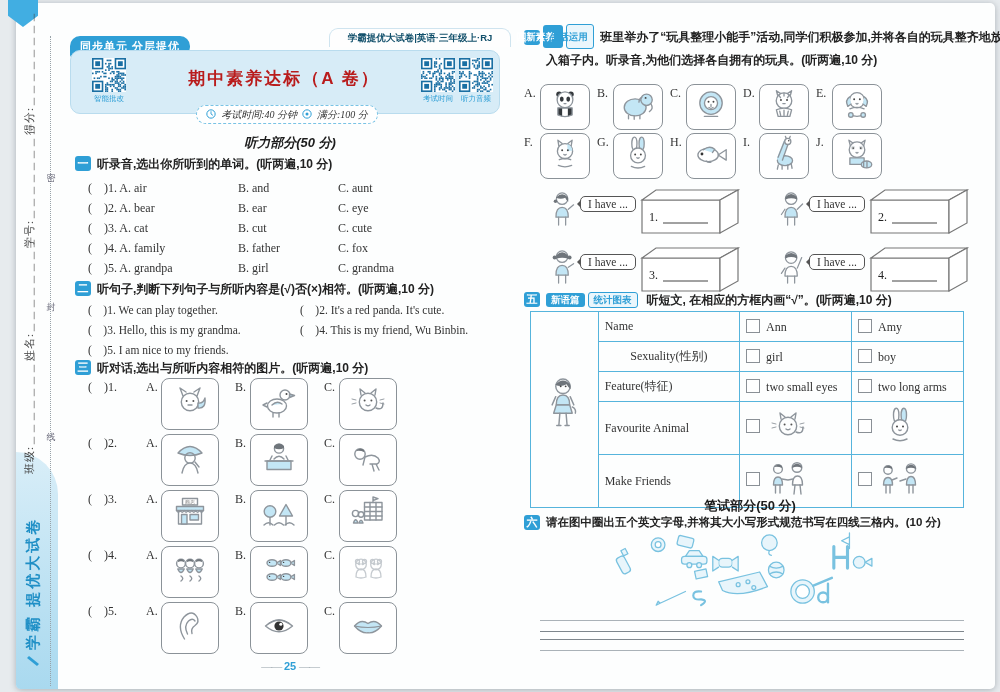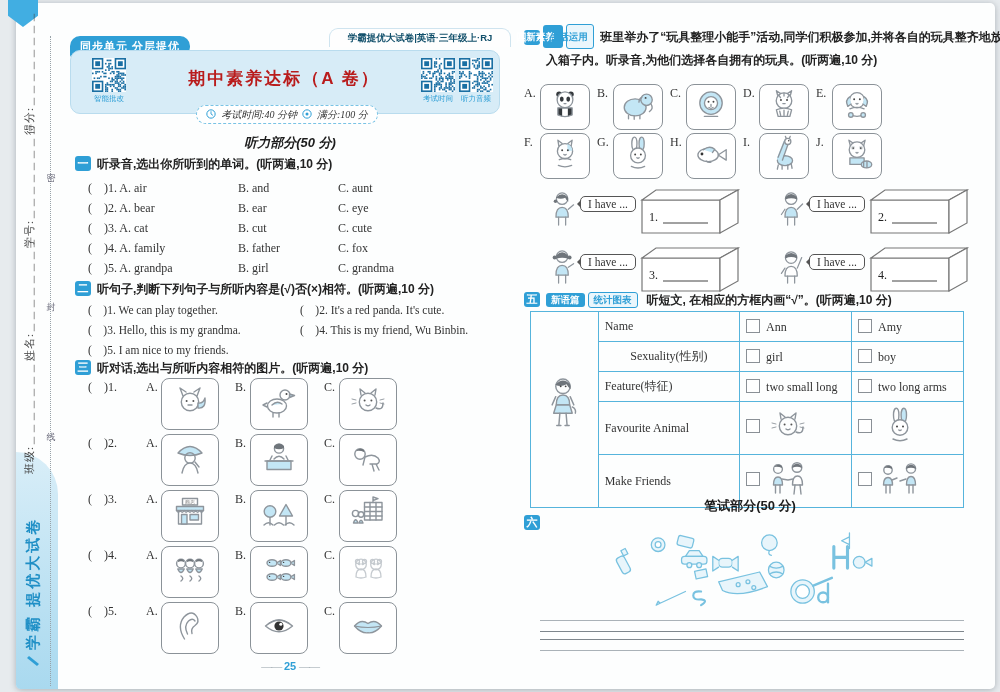--- a/index.html
+++ b/index.html
@@ -1037,21 +1037,21 @@
           <td style="width: 110px;"><span class="cb"></span><span>Ann</span></td>
           <td style="width: 110px;"><span class="cb"></span><span>Amy</span></td>
         </tr>
         <tr>
           <td style="width: 142px; height: 25px; text-align: center;">Sexuality(性别)</td>
           <td style="width: 110px;"><span class="cb"></span><span>girl</span></td>
           <td style="width: 110px;"><span class="cb"></span><span>boy</span></td>
         </tr>
         <tr>
           <td style="width: 142px; height: 25px;">Feature(特征)</td>
-          <td style="width: 110px;"><span class="cb"></span><span>two small long</span></td>
+          <td style="width: 110px;"><span class="cb"></span><span>two small eyes</span></td>
           <td style="width: 110px;"><span class="cb"></span><span>two long arms</span></td>
         </tr>
         <tr>
           <td style="width: 142px; height: 48px;">Favourite Animal</td>
           <td style="width: 110px;"><span class="cb"></span><span style="vertical-align: middle;"><svg viewBox="0 0 40 40" width="44" height="40">
                 <g stroke="#8e959c" stroke-width="1.4" fill="none" stroke-linecap="round" stroke-linejoin="round">
                   <path d="M13 13l-1-6 5 4M27 13l1-6-5 4"></path>
                   <circle cx="20" cy="20" r="8.7"></circle>
                   <path d="M28 26q7 3 7-5"></path>
                   <path d="M18 23q2 1.5 4 0"></path>
@@ -1099,20 +1099,21 @@
                   <path d="M31 26v8M35 26v8M28 20l-6 2"></path>
                 </g>
               </svg></span></td>
         </tr>
       </tbody>
     </table>
 
   <div class="part-title" style="left:540px;top:497px;width:420px;">笔试部分(50 分)</div>
   <div class="sec-h" style="left:524px;top:515px;width:465px;font-size:11.5px;">
     <span class="sec-badge">六</span>
+    <span>请在图中圈出五个英文字母,并将其大小写形式规范书写在四线三格内。(10 分)</span>
   </div>
   <div style="position:absolute;left:600px;top:531px;"><svg viewBox="0 0 290 84" width="290" height="82">
         <g stroke="#79c2e0" stroke-width="1.3" fill="#e8f5fb" stroke-linecap="round" stroke-linejoin="round">
    <rect x="16" y="26" width="9" height="18" rx="3" transform="rotate(-28 20 35)"></rect>
           <rect x="19" y="19" width="5" height="6" transform="rotate(-28 21 22)"></rect>
    <circle cx="56" cy="14" r="7"></circle>
           <circle cx="56" cy="14" r="3" fill="#fff"></circle>
    <rect x="76" y="6" width="16" height="10" rx="2" transform="rotate(14 84 11)"></rect>
    <path d="M84 26l4-6h10l4 6z"></path>
           <rect x="80" y="26" width="26" height="8" rx="3"></rect>

